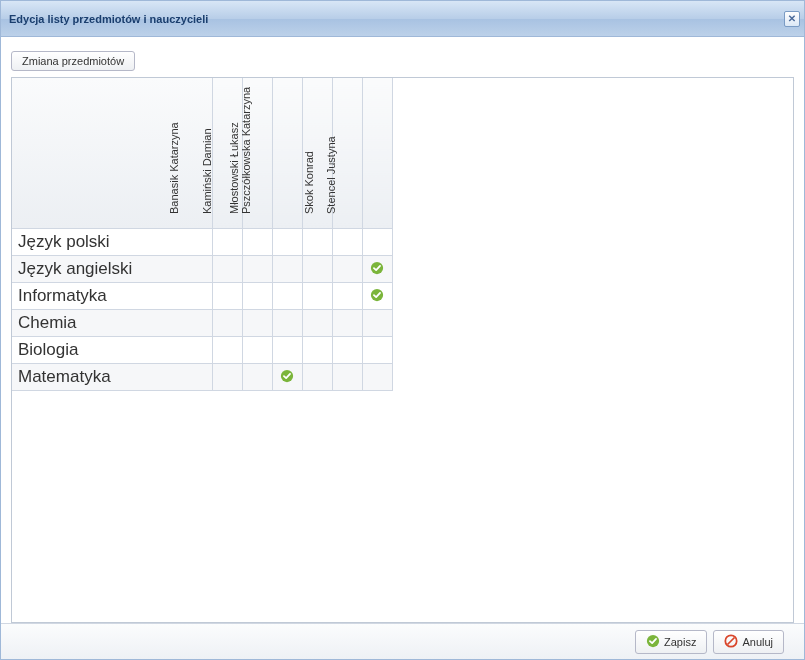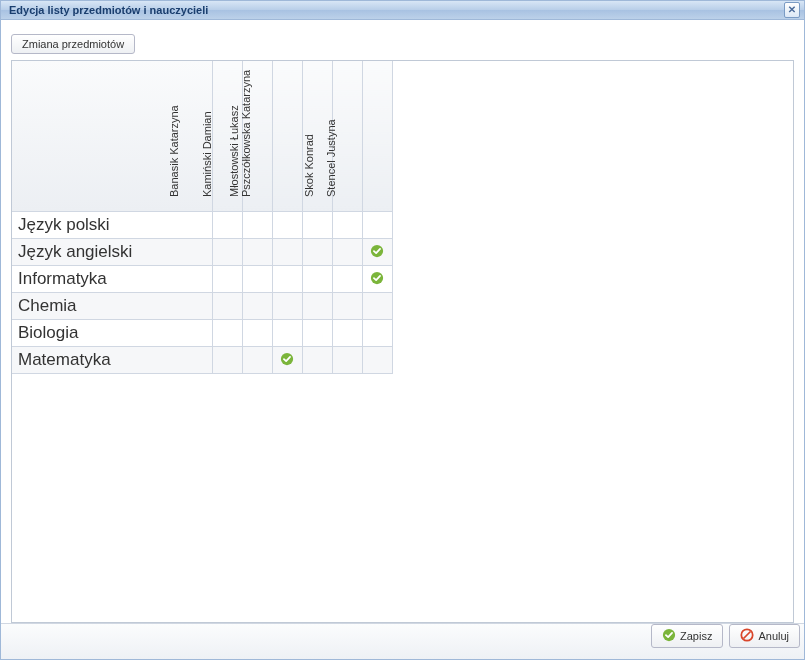--- a/index.html
+++ b/index.html
@@ -13,21 +13,21 @@
   .window {
     width: 805px;
     height: 660px;
     border: 1px solid #9fb8d8;
     background: #fff;
     display: flex;
     flex-direction: column;
     position: relative;
   }
   .titlebar {
-    height: 19px;
+    height: 36px;
     background: linear-gradient(to bottom, #d8e6f6 0%, #b8cee8 50%, #a8c2e2 51%, #bcd1e9 100%);
     border-bottom: 1px solid #9fb8d8;
     display: flex;
     align-items: center;
     padding: 0 4px 0 8px;
     color: #1a3e6e;
     font-weight: bold;
     font-size: 11px;
     justify-content: space-between;
   }
@@ -143,23 +143,23 @@
   .check {
     width: 14px;
     height: 14px;
     display: inline-block;
   }
   .footer {
     height: 36px;
     border-top: 1px solid #d0d7e2;
     background: linear-gradient(to bottom, #fbfcfd, #eef1f5);
     display: flex;
-    align-items: flex-start;
+    align-items: center;
     justify-content: flex-end;
-    padding: 0 4px;
+    padding: 0 20px;
     gap: 6px;
   }
   .icon-check svg { width:14px; height:14px; }
   .icon-cancel svg { width:14px; height:14px; }
 </style>
 </head>
 <body>
 
 <div class="window">
 

